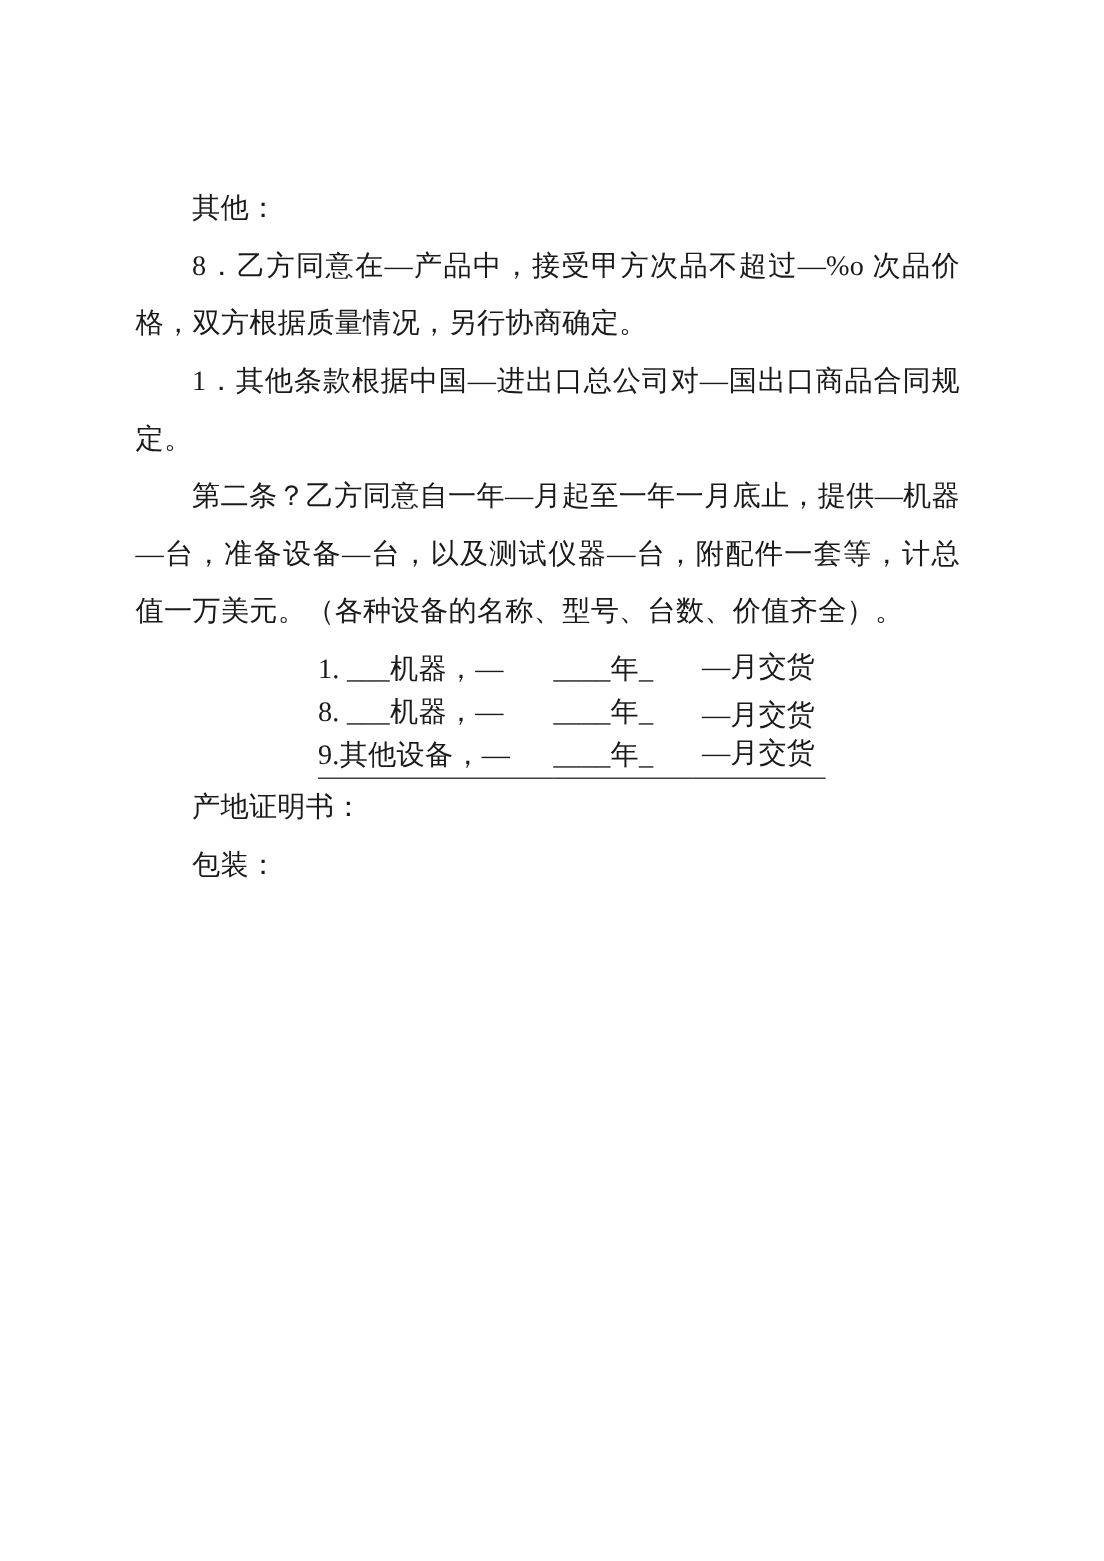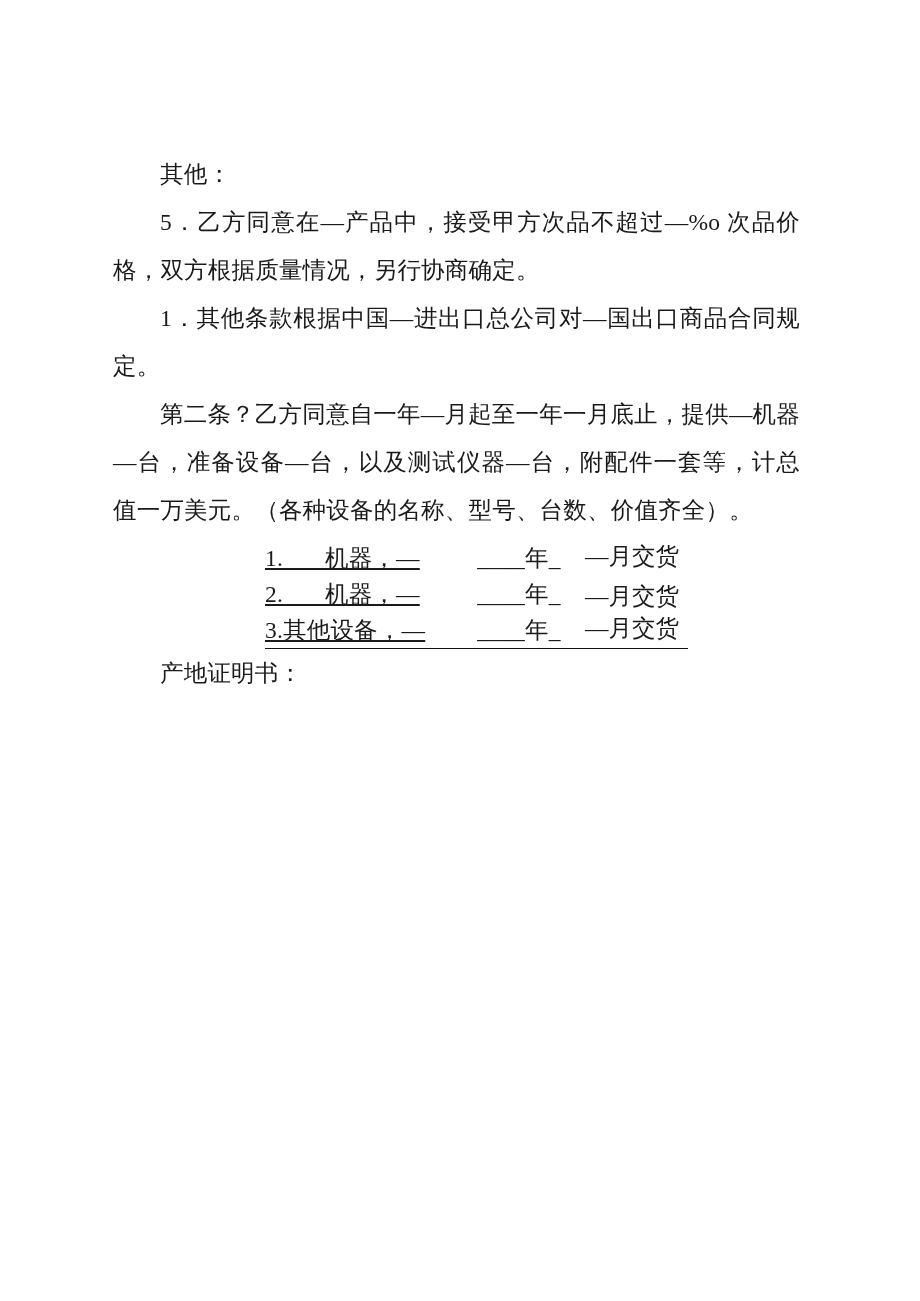--- a/index.html
+++ b/index.html
@@ -68,25 +68,24 @@
     padding: 0;
     vertical-align: bottom;
     overflow: hidden;
     height: 36px;
     line-height: 36px;
     white-space: nowrap;
   }
   .schedule td.c-num {
     width: 196px;
     letter-spacing: 0.2px;
-    text-decoration: underline;
   }
   .schedule td.c-year {
     width: 116px;
-    text-align: center;
+    text-align: left;
     letter-spacing: 0.2px;
   }
   
   .schedule td.c-month {
     width: 103px;
     padding-left: 8px;
     white-space: normal;
     line-height: 32px;
     vertical-align: top;
     overflow: hidden;
@@ -101,46 +100,47 @@
   }
 </style>
 </head>
 <body>
 
 <div class="page">
   <div class="doc-body">
 
     <p class="label-line">其他：</p>
 
-    <p class="para">5．乙方同意在—产品中，接受甲方次品不超过—%o 次品价格，双方根据质量情况，另行协商确定。</p>
+    <p class="para">8．乙方同意在—产品中，接受甲方次品不超过—%o 次品价格，双方根据质量情况，另行协商确定。</p>
 
     <p class="para">1．其他条款根据中国—进出口总公司对—国出口商品合同规定。</p>
 
     <p class="para">第二条？乙方同意自一年—月起至一年一月底止，提供—机器—台，准备设备—台，以及测试仪器—台，附配件一套等，计总值一万美元。（各种设备的名称、型号、台数、价值齐全）。</p>
 
 
     <table class="schedule">
       <tbody>
         <tr class="row-1">
           <td class="c-num">1. ___机器，—</td>
           <td class="c-year">____年_</td>
           <td class="c-month">—月交货</td>
         </tr>
         <tr class="row-2">
-          <td class="c-num">2. ___机器，—</td>
+          <td class="c-num">8. ___机器，—</td>
           <td class="c-year">____年_</td>
           <td class="c-month">—月交货</td>
         </tr>
         <tr class="row-3 last-row">
-          <td class="c-num">3.其他设备，—</td>
+          <td class="c-num">9.其他设备，—</td>
           <td class="c-year">____年_</td>
           <td class="c-month">—月交货</td>
         </tr>
       </tbody>
     </table>
 
     <p class="label-line">产地证明书：</p>
 
 
+    <p class="label-line">包装：</p>
 
 
   </div>
 </div>
 
 </body></html>

